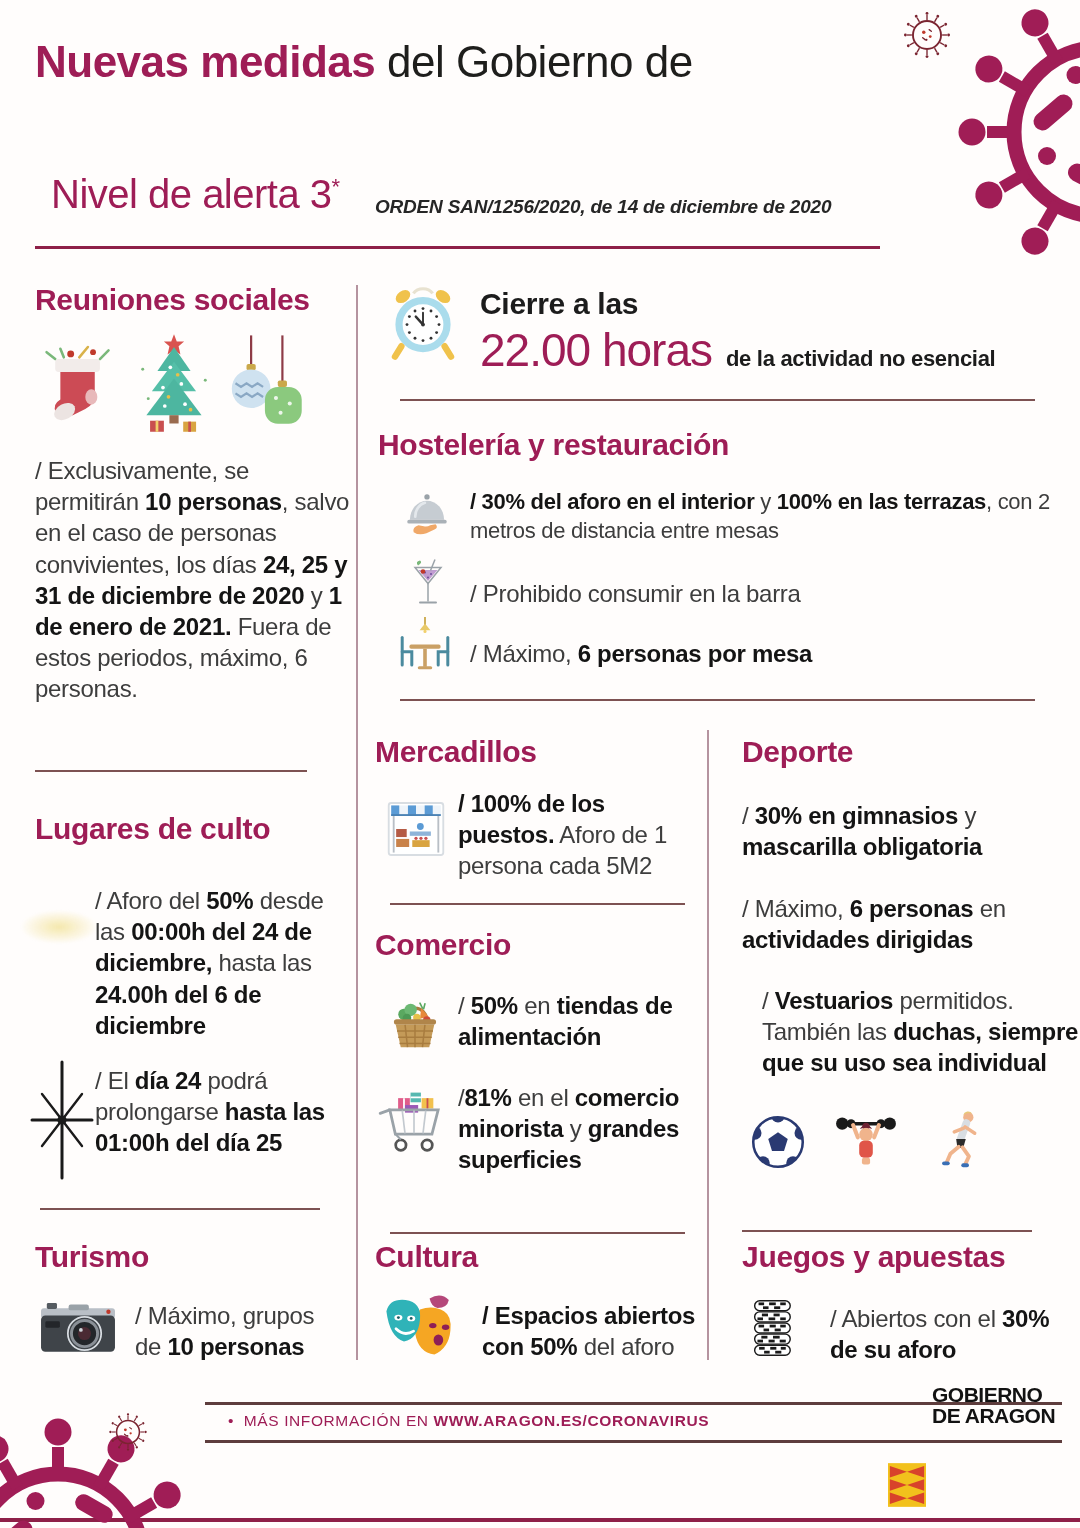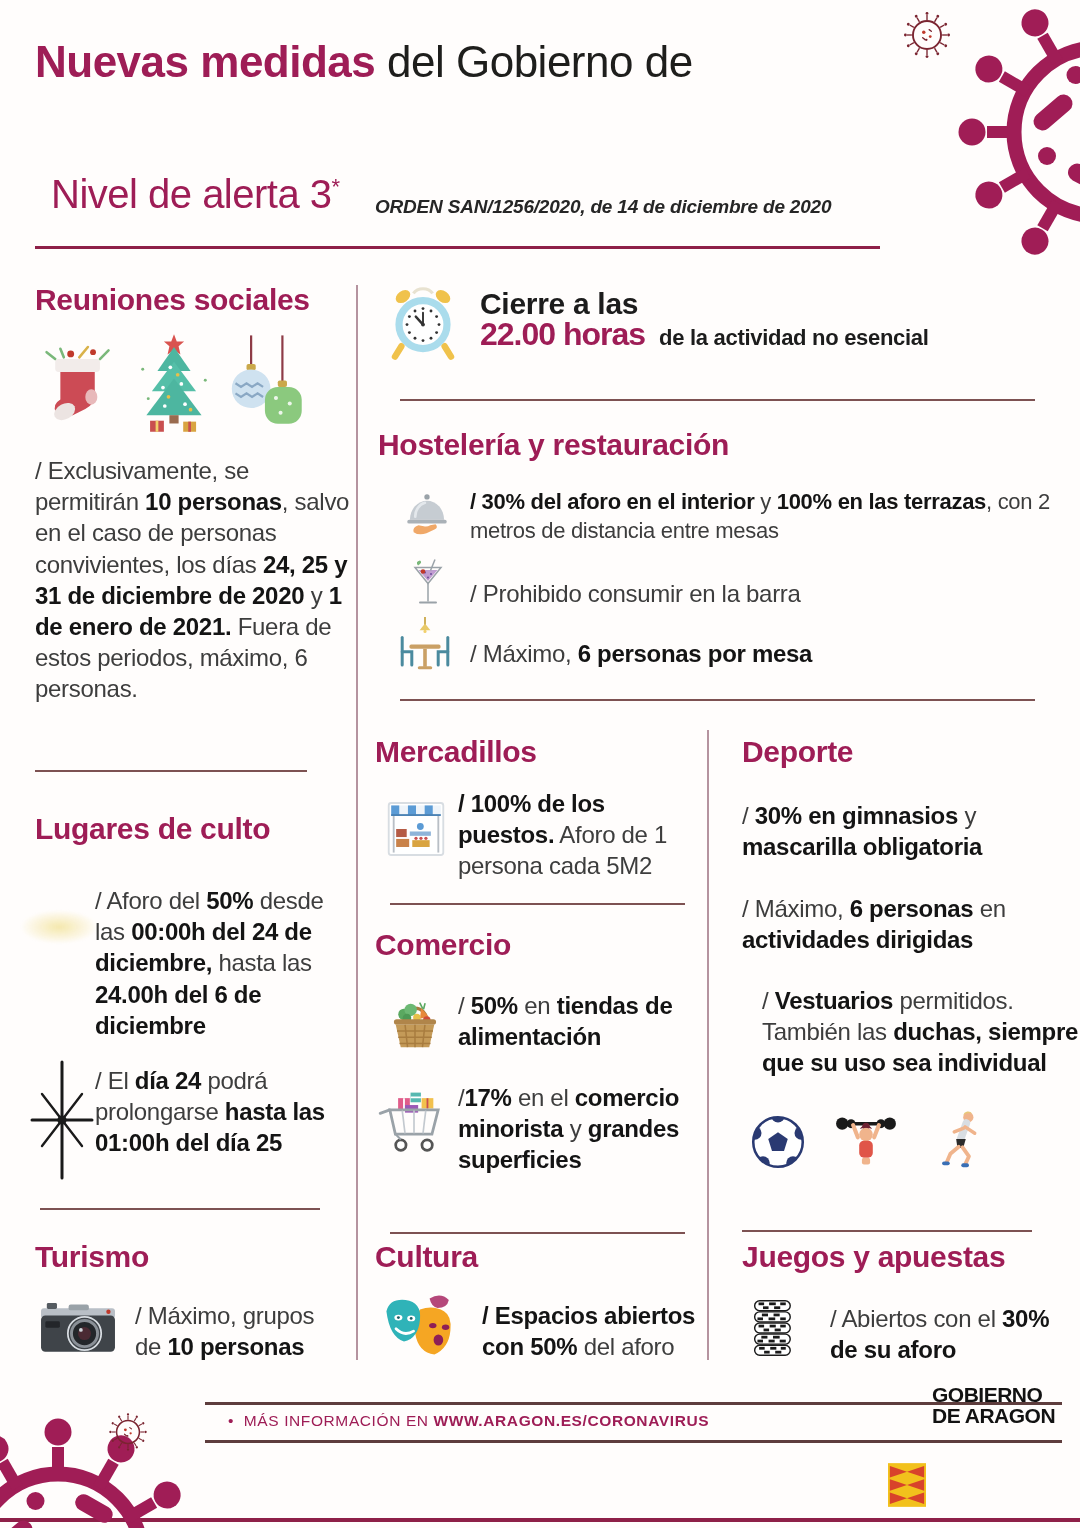--- a/index.html
+++ b/index.html
@@ -13,21 +13,21 @@
   .alert sup{font-size:22px;}
   .orderref{font-size:19px;font-style:italic;font-weight:700;color:#262626;letter-spacing:-0.2px;}
   .h2{font-size:30px;font-weight:700;color:var(--accent);letter-spacing:-0.3px;}
   .txt{font-size:24px;line-height:1.3;color:var(--body);letter-spacing:-0.3px;}
   .txt .seg-b{font-weight:700;color:var(--boldink);}
   .hr{background:var(--rule);height:2px;}
   .hr-head{background:#8e2048;height:3px;}
   .vr{background:#b5939f;width:2px;}
   .curfew-l1{font-size:30px;font-weight:700;color:#1c1c1c;letter-spacing:-0.3px;}
   .curfew-row{display:flex;align-items:baseline;gap:14px;}
-  .curfew-time{font-size:32px;font-weight:700;color:var(--accent);letter-spacing:-1px;}
+  .curfew-time{font-size:46px;font-weight:400;color:var(--accent);letter-spacing:-1px;margin-top:7px;}
   .curfew-sfx{font-size:22px;font-weight:700;color:#1c1c1c;letter-spacing:-0.3px;}
   .info{font-size:15.5px;color:var(--accent);letter-spacing:0.6px;}
   .info .seg-b{font-weight:700;}
   .logo-text{font-size:21px;font-weight:700;color:#121212;line-height:1.02;letter-spacing:-0.5px;}
   .glow{background:radial-gradient(ellipse at center,rgba(238,218,120,0.6) 0%,rgba(255,255,255,0) 70%);filter:blur(1px);}
 </style>
 </head>
 <body>
 
 <svg width="0" height="0" style="position:absolute" aria-hidden="true">
@@ -493,21 +493,21 @@
   <div class="abs hr" style="left:390px;top:903px;width:295px;"></div>
 
   <div class="abs h2" style="left:375px;top:928px;">Comercio</div>
   <div class="abs" style="left:383px;top:992px;width:64px;height:62px;"><svg width="64" height="62" viewBox="0 0 100 100">
         <use href="#basket"></use>
       </svg></div>
   <div class="abs txt" style="left:458px;top:990px;width:250px;"><span>/ </span><span class="seg-b">50%</span><span> en </span><span class="seg-b">tiendas de alimentación</span></div>
   <div class="abs" style="left:376px;top:1088px;width:76px;height:70px;"><svg width="76" height="70" viewBox="0 0 110 100">
         <use href="#cart"></use>
       </svg></div>
-  <div class="abs txt" style="left:458px;top:1082px;width:252px;"><span>/</span><span class="seg-b">17%</span><span> en el </span><span class="seg-b">comercio minorista</span><span> y </span><span class="seg-b">grandes superficies</span></div>
+  <div class="abs txt" style="left:458px;top:1082px;width:252px;"><span>/</span><span class="seg-b">81%</span><span> en el </span><span class="seg-b">comercio minorista</span><span> y </span><span class="seg-b">grandes superficies</span></div>
   <div class="abs hr" style="left:390px;top:1232px;width:295px;"></div>
 
   <div class="abs h2" style="left:375px;top:1240px;">Cultura</div>
   <div class="abs" style="left:378px;top:1292px;width:92px;height:72px;"><svg width="92" height="72" viewBox="0 0 110 90">
         <use href="#masks"></use>
       </svg></div>
   <div class="abs txt" style="left:482px;top:1300px;width:245px;"><span class="seg-b">/ Espacios abiertos con 50%</span><span> del aforo</span></div>
 
   <div class="abs h2" style="left:742px;top:735px;text-align:right;">Deporte</div>
   <div class="abs txt" style="left:742px;top:800px;width:320px;"><span>/ </span><span class="seg-b">30% en gimnasios</span><span> y </span><span class="seg-b">mascarilla obligatoria</span></div>

